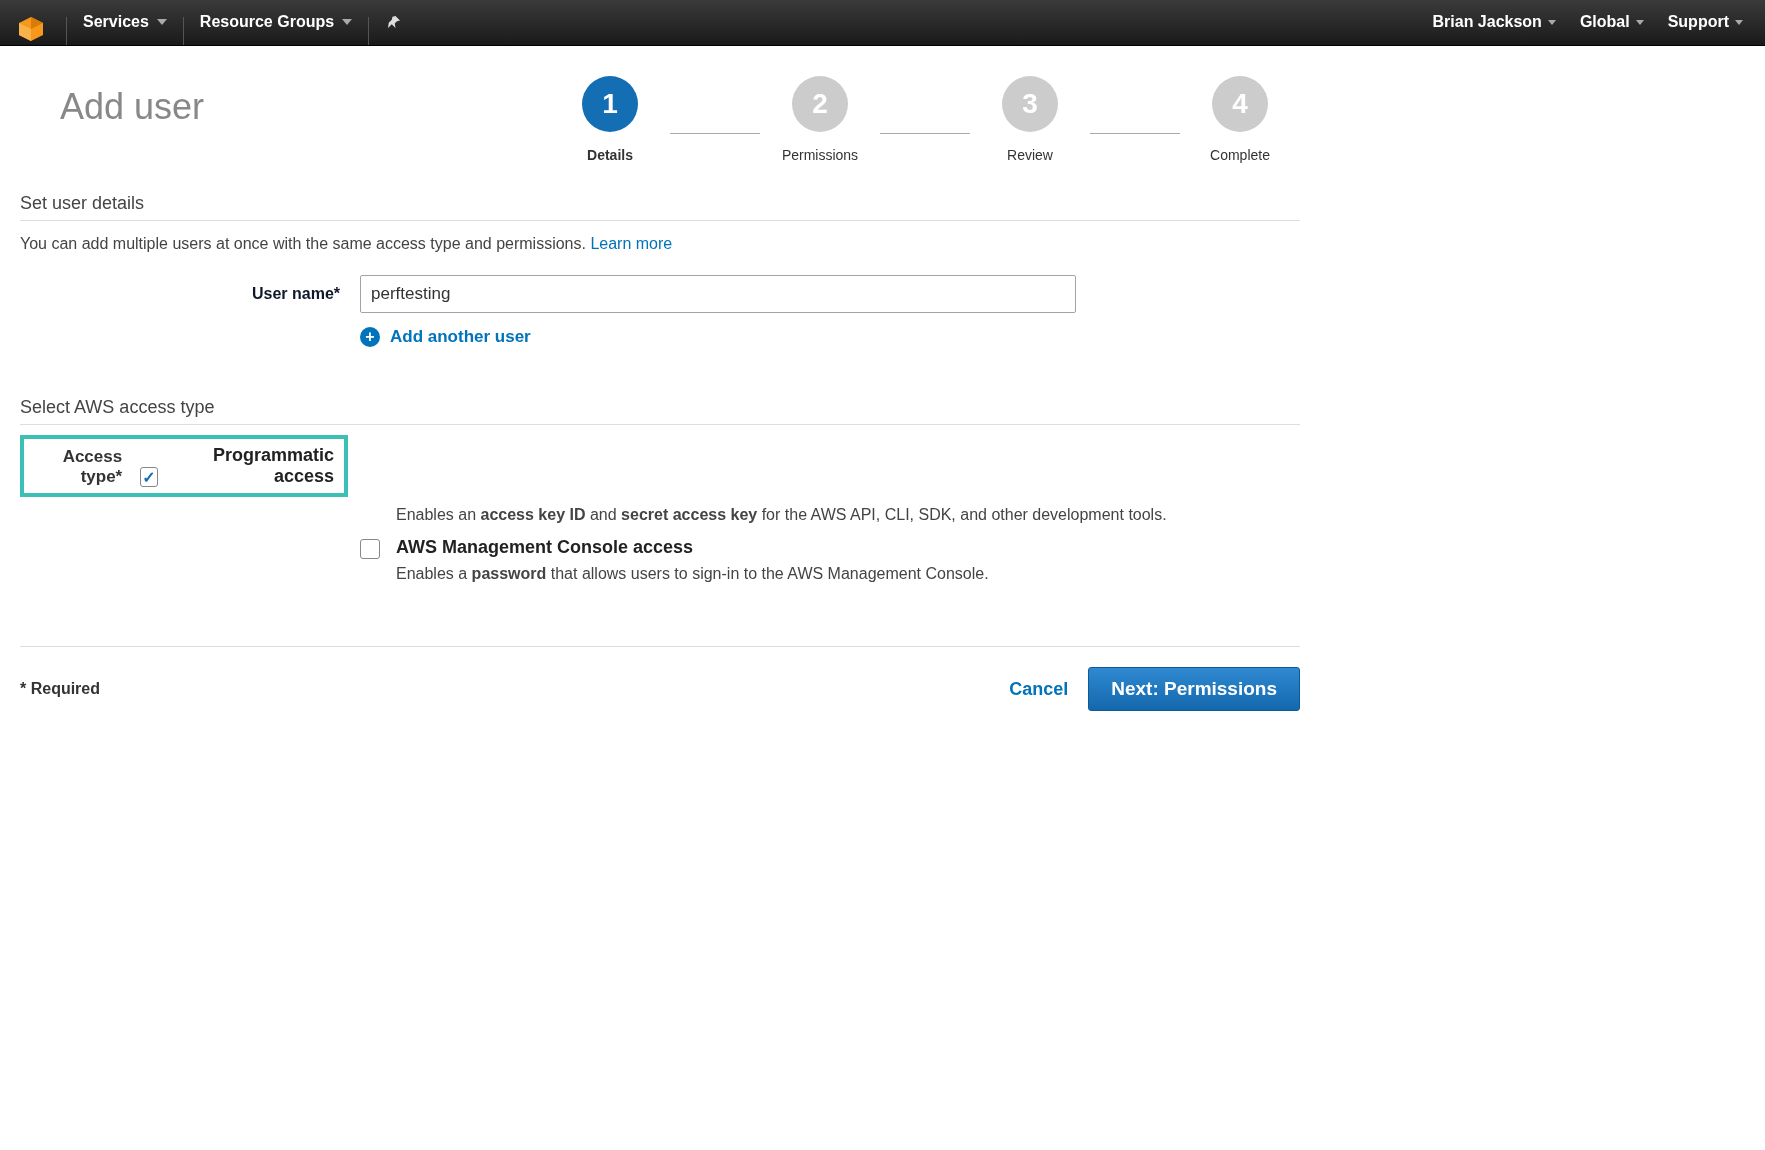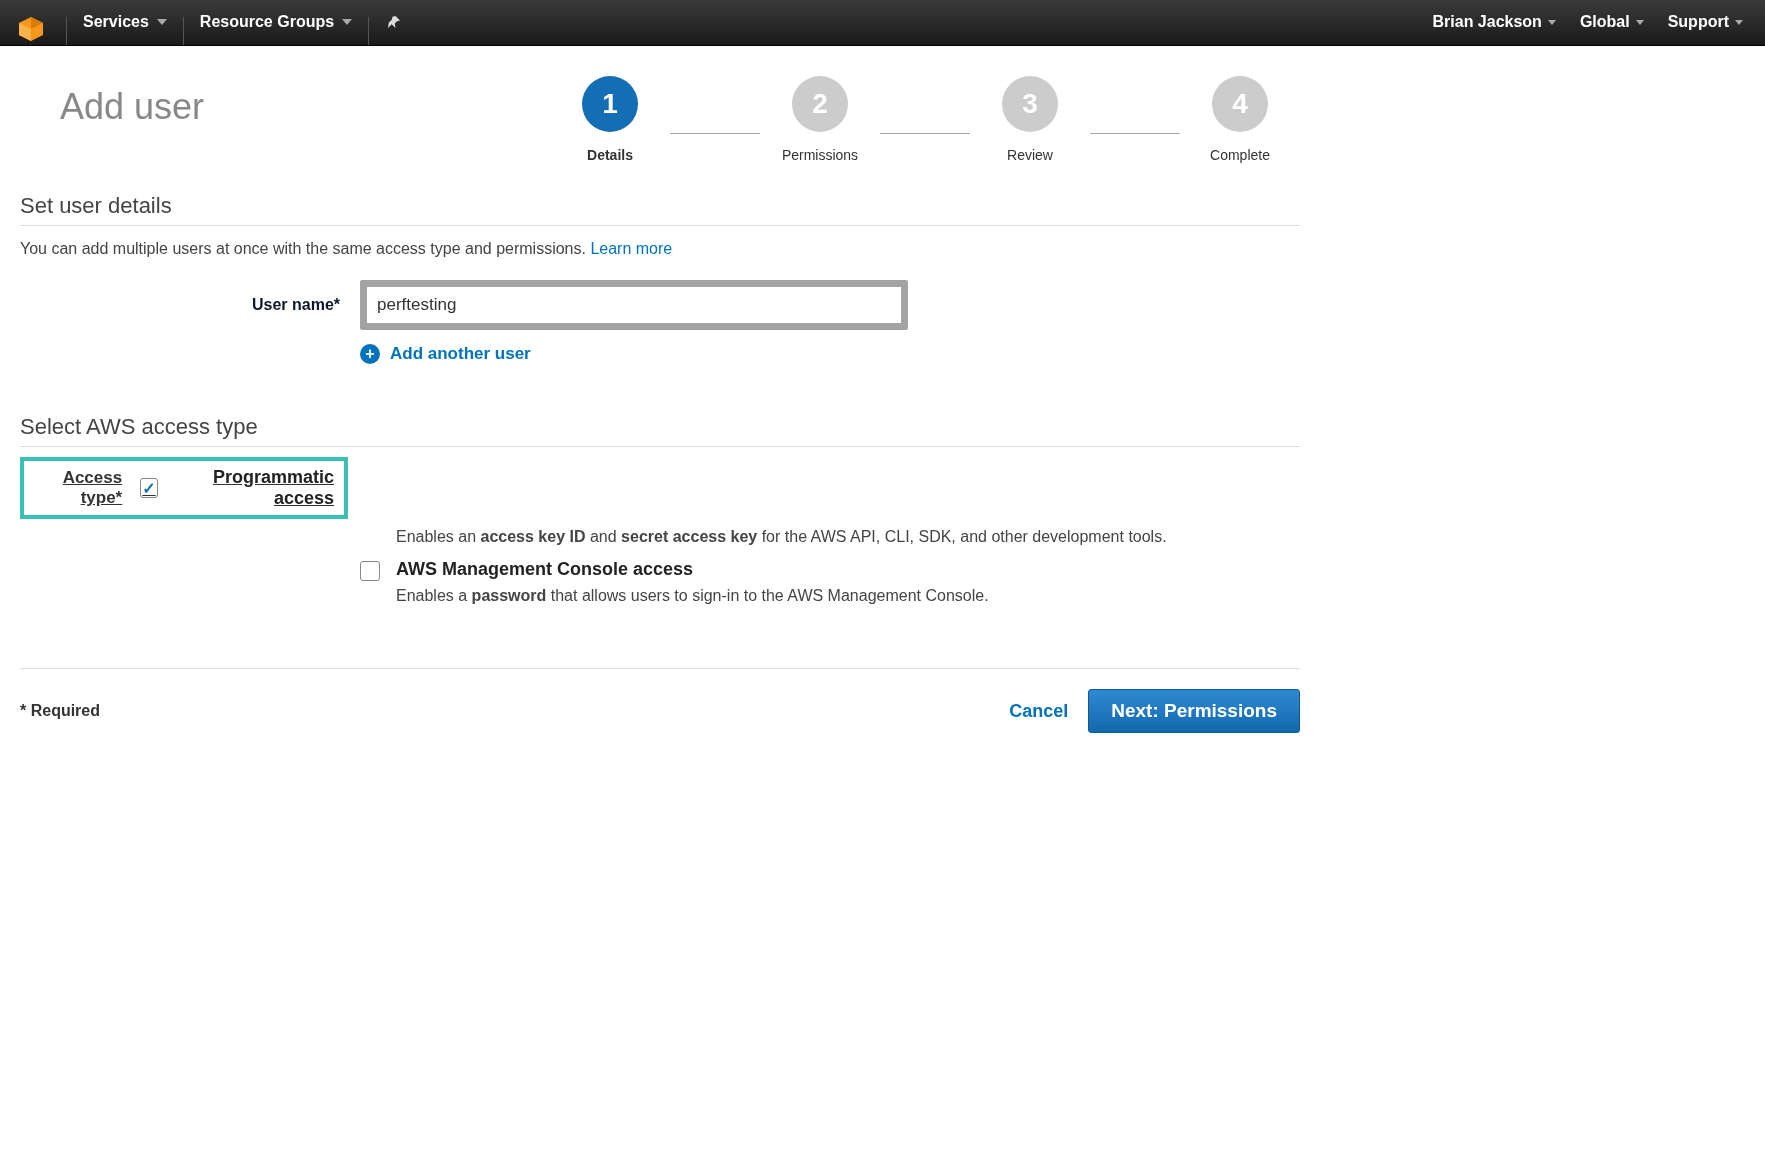--- a/index.html
+++ b/index.html
@@ -19,43 +19,43 @@
 
 .wizard { display:flex; align-items:flex-start; justify-content:space-between; margin: 10px 0 30px 40px; gap: 19px; }
 .wizard-steps { display:flex; align-items:center; }
 .step { display:flex; flex-direction:column; align-items:center; width:120px; }
 .step-circle { width:56px; height:56px; border-radius:50%; background:#ccc; color:#fff; font-size:28px; font-weight:700; display:flex; align-items:center; justify-content:center; }
 .step.active .step-circle { background:#146eb4; }
 .step-label { margin-top:15px; font-size:14px; color:#333; font-weight:400; }
 .step.active .step-label { font-weight:700; }
 .step-line { height:1px; background:#aaa; width:90px; margin-top:28px; }
 
-.section-head { font-size:22px; color:#444; font-weight:400; margin-top:10px; padding-bottom:6px; border-bottom:1px solid #ddd; }
+.section-head { font-size:18px; color:#444; font-weight:400; margin-top:10px; padding-bottom:6px; border-bottom:1px solid #ddd; }
 .section-help { font-size:16px; color:#444; margin:14px 0 22px 0; }
 .section-help a { color:#0073bb; text-decoration:none; }
 
 .form-row { display:flex; align-items:center; margin:14px 0; }
 .form-label { width:340px; text-align:right; padding-right:20px; font-weight:700; font-size:16px; color:#0f172a; }
 .form-field { flex:1; }
-.text-input { width:548px; padding:8px 10px; font-size:17px; border:7px solid #a3a3a3; border-radius:2px; color:#333; }
+.text-input { width:716px; padding:8px 10px; font-size:17px; border:1px solid #a3a3a3; border-radius:2px; color:#333; }
 
 .add-link { margin-left:340px; display:flex; align-items:center; color:#0073bb; font-weight:700; font-size:17px; cursor:pointer; }
 .add-link .plus { width:20px; height:20px; border-radius:50%; background:#0073bb; color:#fff; display:flex; align-items:center; justify-content:center; font-size:16px; font-weight:900; margin-right:10px; }
 
 .access-row { display:flex; margin:10px 0 4px 0; }
 .access-label-wrap { width:340px; text-align:right; padding-right:12px; }
 .access-checkbox-col { width:36px; padding-top:2px; }
 .access-body { flex:1; font-size:16px; color:#444; }
 .checkbox { width:20px; height:20px; border:1px solid #888; border-radius:3px; display:inline-flex; align-items:center; justify-content:center; background:#fff; }
 .checkbox.checked::after { content:"✓"; color:#146eb4; font-weight:900; font-size:16px; }
 .access-title { font-weight:700; font-size:18px; color:#222; }
 .access-desc { margin-top:4px; line-height:1.5; }
 .access-desc b { font-weight:700; }
 
-.highlight-box { border:4px solid #3cbfb4; padding:6px 10px 6px 6px; display:inline-flex; align-items:center;text-decoration:underline; }
+.highlight-box { border:4px solid #3cbfb4; padding:6px 10px 6px 6px; display:inline-flex; align-items:flex-end; }
 .highlight-box .form-label-inner { font-weight:700; font-size:17px; padding-right:14px; }
 .highlight-box .checkbox { margin:0 14px 0 4px; }
 
 .footer-sep { border-top:1px solid #ddd; margin-top:60px; }
 .footer { display:flex; align-items:center; padding:20px 0; }
 .required-note { font-weight:700; font-size:16px; }
 .footer .spacer { flex:1; }
 .btn-cancel { color:#0073bb; font-size:18px; font-weight:700; background:none; border:none; padding:10px 20px; cursor:pointer; }
 .btn-primary { background:linear-gradient(#2f89d1,#1468ad); color:#fff; font-size:19px; font-weight:700; border:1px solid #0d5a99; border-radius:3px; padding:10px 22px; cursor:pointer; }
 </style>

